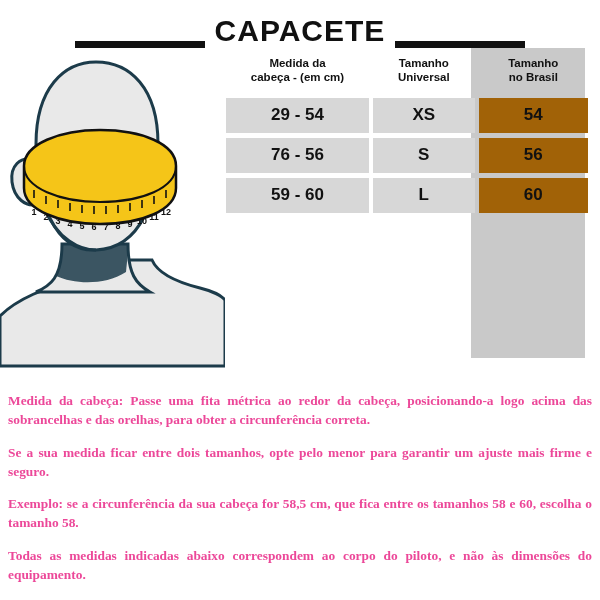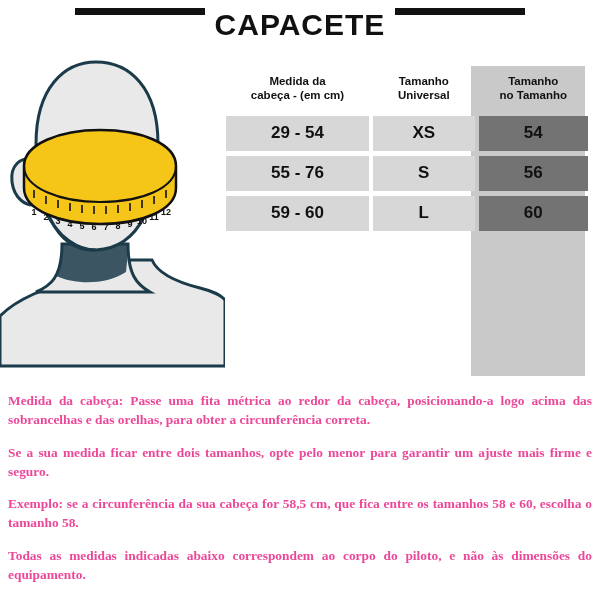--- a/index.html
+++ b/index.html
@@ -21,21 +21,21 @@
   }
 
   
   .title-row {
     position: absolute;
     top: 8px;
     left: 0;
     width: 600px;
     height: 40px;
     display: flex;
-    align-items: flex-start;
+    align-items: flex-end;
     justify-content: center;
     gap: 10px;
   }
   .title-rule {
     height: 7px;
     background: #111111;
     flex: 0 0 auto;
   }
   .title-rule.left { width: 130px; }
   .title-rule.right { width: 130px; }
@@ -54,21 +54,21 @@
     left: 0;
     top: 48px;
     width: 225px;
     height: 320px;
   }
 
   
   .table-wrap {
     position: absolute;
     left: 222px;
-    top: 66px;
+    top: 48px;
     width: 370px;
     height: 315px;
   }
   .brazil-panel {
     position: absolute;
     left: 249px;
     top: 0px;
     width: 114px;
     height: 310px;
     background: #c9c9c9;
@@ -96,21 +96,21 @@
     background: #d7d7d7;
     text-align: center;
     font-family: "Liberation Sans", sans-serif;
     font-weight: bold;
     font-size: 17px;
     color: #111111;
     height: 33px;
     vertical-align: middle;
   }
   table.size-table td.brazil {
-    background: #737373;
+    background: #a16207;
   }
 
   
   .notes {
     position: absolute;
     left: 8px;
     top: 378px;
     width: 584px;
   }
   .note {
@@ -194,32 +194,32 @@
           <th class="col-a">
             <div>Medida da</div>
             <div>cabeça - (em cm)</div>
           </th>
           <th class="col-b">
             <div>Tamanho</div>
             <div>Universal</div>
           </th>
           <th class="col-c">
             <div>Tamanho</div>
-            <div>no Tamanho</div>
+            <div>no Brasil</div>
           </th>
         </tr>
       </thead>
       <tbody>
         <tr>
           <td>29 - 54</td>
           <td>XS</td>
           <td class="brazil">54</td>
         </tr>
         <tr>
-          <td>55 - 76</td>
+          <td>76 - 56</td>
           <td>S</td>
           <td class="brazil">56</td>
         </tr>
         <tr>
           <td>59 - 60</td>
           <td>L</td>
           <td class="brazil">60</td>
         </tr>
       </tbody>
     </table>

